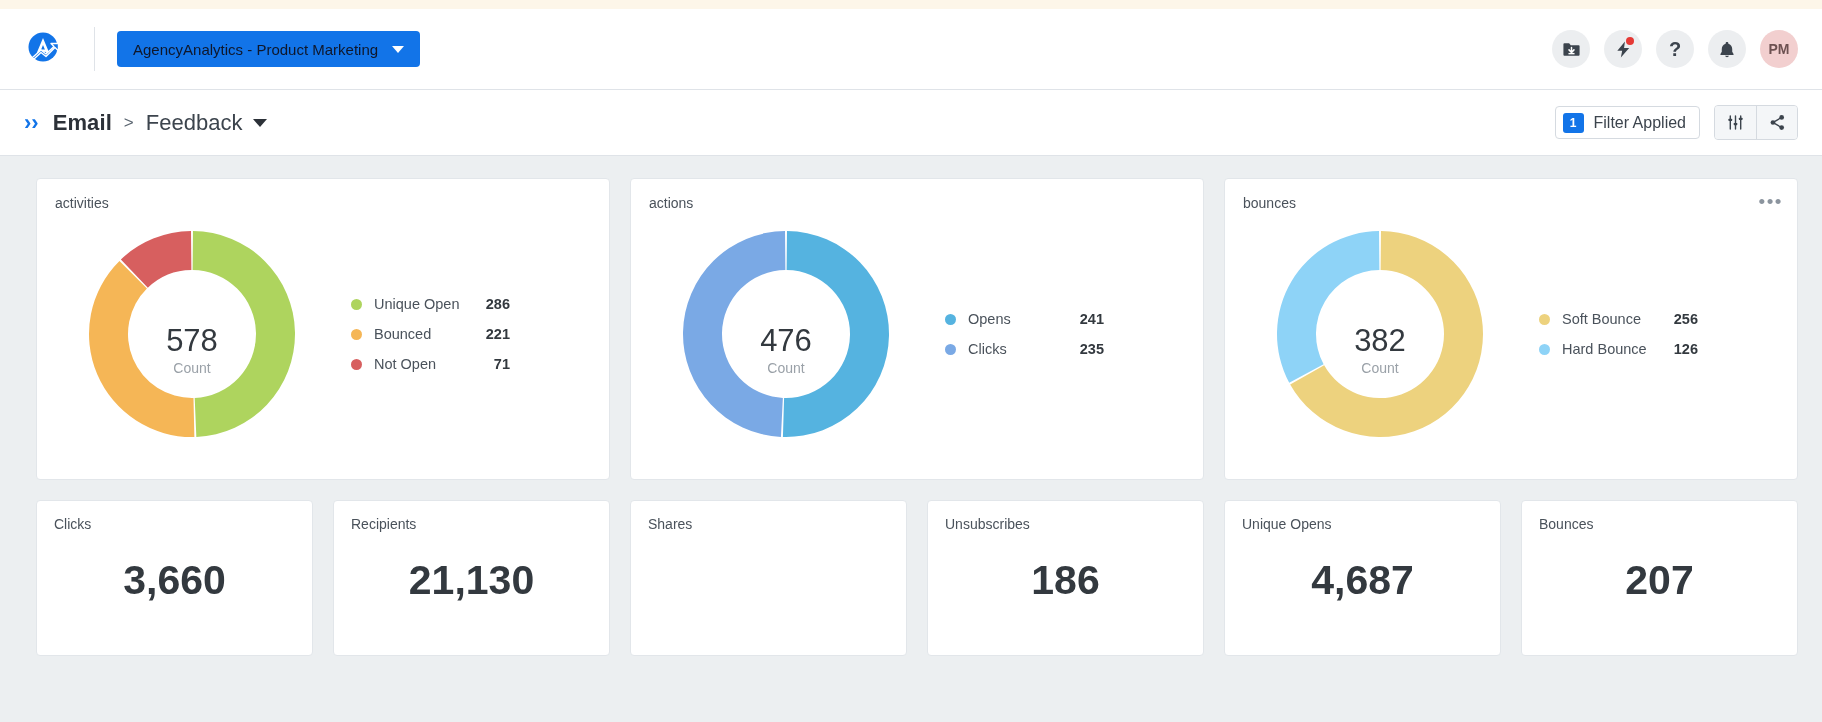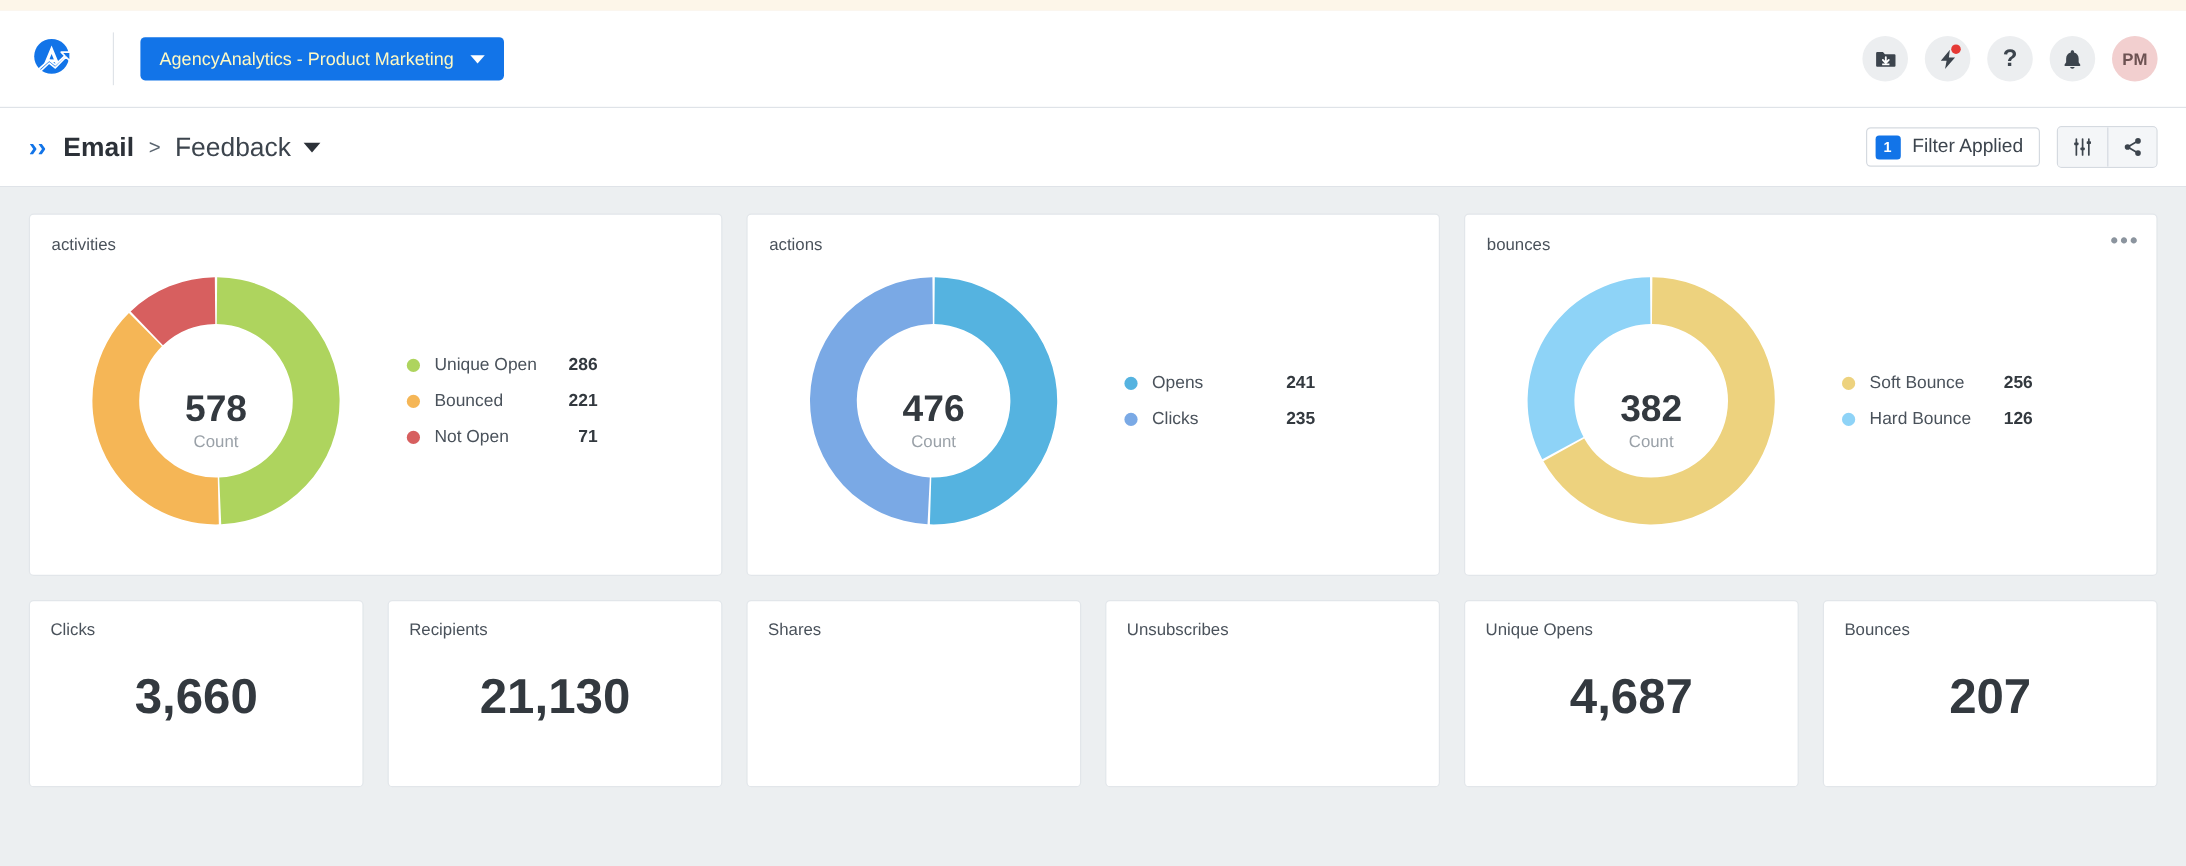--- a/index.html
+++ b/index.html
@@ -26,21 +26,21 @@
   }
   .logo-wrap { width: 46px; height: 46px; display: flex; align-items: center; justify-content: center; }
   .header-divider {
     width: 1px; height: 44px; background: #dfe3e8;
     margin: 0 22px 0 26px;
   }
   .account-btn {
     height: 36px;
     background: #1274e8;
     border: none; border-radius: 4px;
-    color: #fef9c3;
+    color: #0f172a;
     font-size: 15px;
     font-family: "Liberation Sans", sans-serif;
     padding: 0 16px;
     display: flex; align-items: center; gap: 14px;
     cursor: pointer;
     white-space: nowrap;
   }
   .caret-down {
     width: 0; height: 0;
     border-left: 6px solid transparent;
@@ -123,21 +123,21 @@
     overflow: hidden; background: #f4f6f8;
   }
   .icon-group-btn {
     width: 41px; height: 33px;
     display: flex; align-items: center; justify-content: center;
     cursor: pointer; background: #f4f6f8; border: none;
   }
   .icon-group-btn + .icon-group-btn { border-left: 1px solid #d5dae0; }
 
   
-  .content { padding: 22px 24px 0 24px; }
+  .content { padding: 22px 24px 0 36px; }
   .donut-row { display: flex; gap: 20px; }
   .card {
     background: #ffffff;
     border: 1px solid #e2e6ea;
     border-radius: 4px;
     position: relative;
   }
   .donut-card {
     flex: 1;
     height: 302px;
@@ -162,21 +162,21 @@
     margin-left: 12px;
   }
   .donut-holder svg { display: block; }
   .donut-center {
     position: absolute; top: 50%; left: 50%;
     transform: translate(-50%, -50%);
     text-align: center;
     pointer-events: none;
   }
   .donut-value {
-    font-size: 31px; font-weight: bold; color: #33393f;
+    font-size: 31px; font-weight: normal; color: #33393f;
     line-height: 1.05;
     margin-top: 32px;
   }
   .donut-label {
     font-size: 14px; color: #9aa1a8; margin-top: 2px;
   }
   .legend {
     margin-left: 34px;
     display: flex; flex-direction: column; gap: 14px;
   }
@@ -420,20 +420,21 @@
       </div>
       <div class="card kpi-card">
         <div class="kpi-label">Recipients</div>
         <div class="kpi-value">21,130</div>
       </div>
       <div class="card kpi-card">
         <div class="kpi-label">Shares</div>
       </div>
       <div class="card kpi-card">
         <div class="kpi-label">Unsubscribes</div>
+        <div class="kpi-value">186</div>
       </div>
       <div class="card kpi-card">
         <div class="kpi-label">Unique Opens</div>
         <div class="kpi-value">4,687</div>
       </div>
       <div class="card kpi-card">
         <div class="kpi-label">Bounces</div>
         <div class="kpi-value">207</div>
       </div>
     </div>

